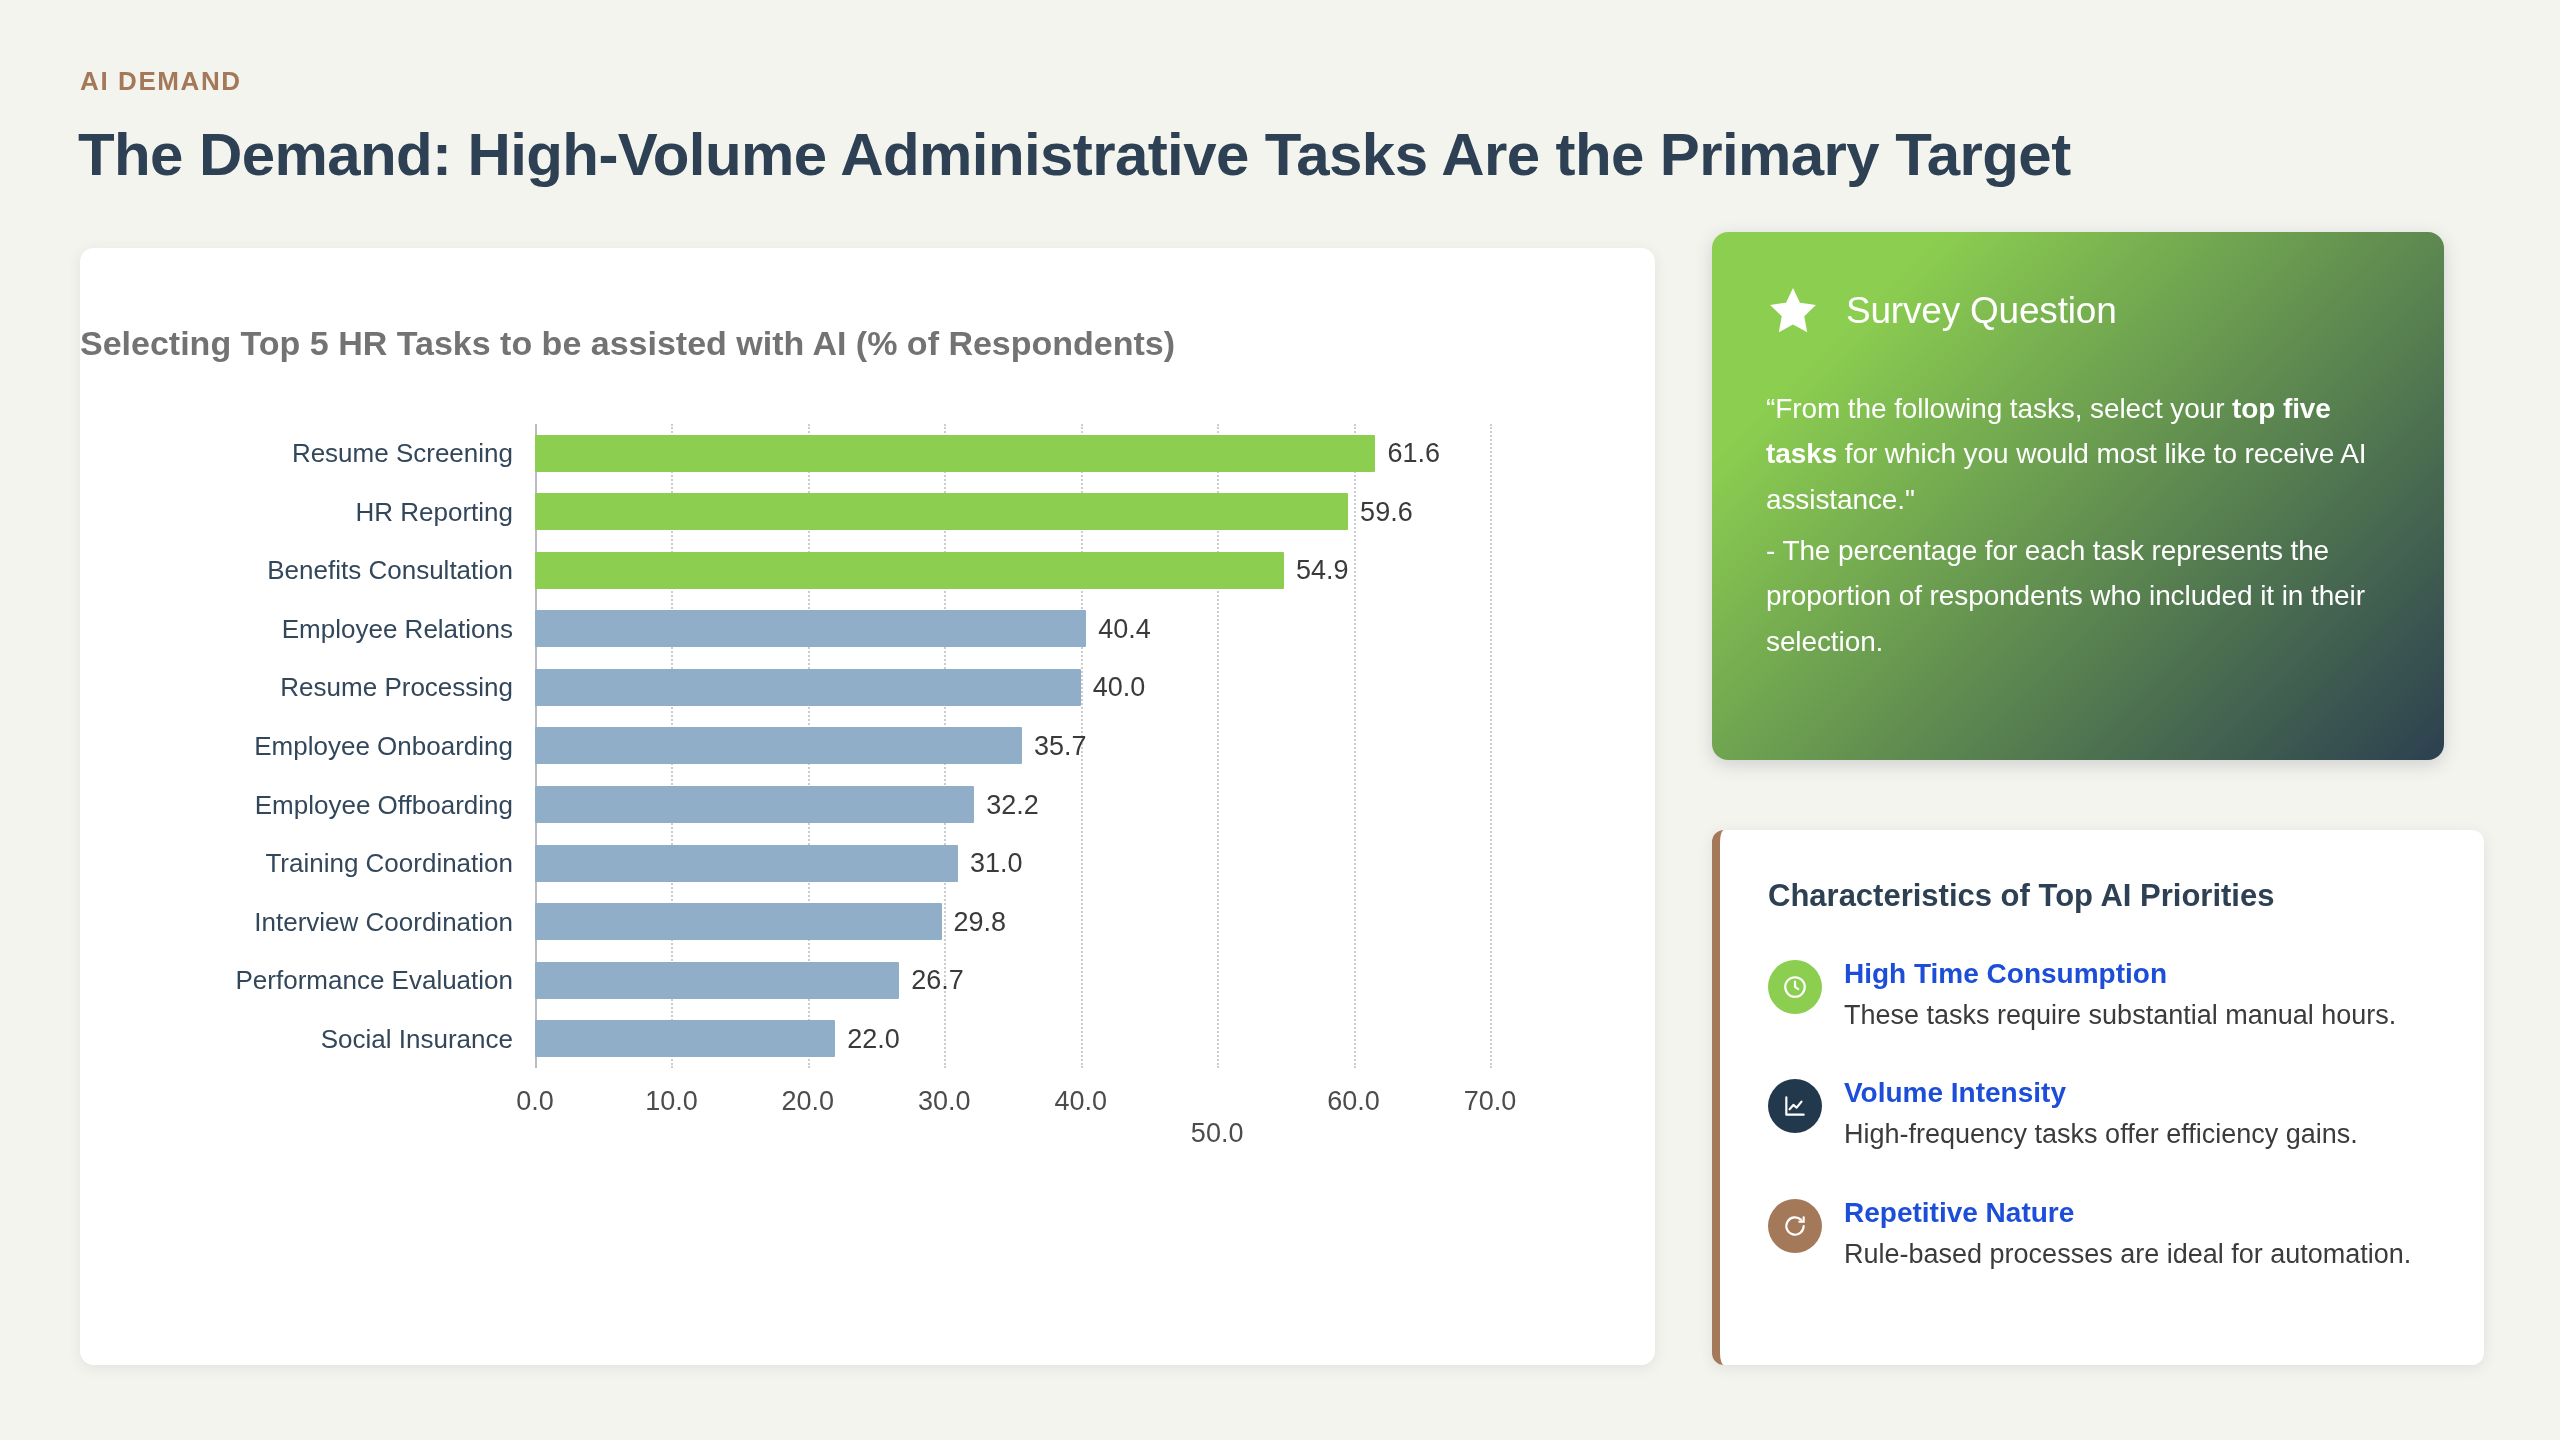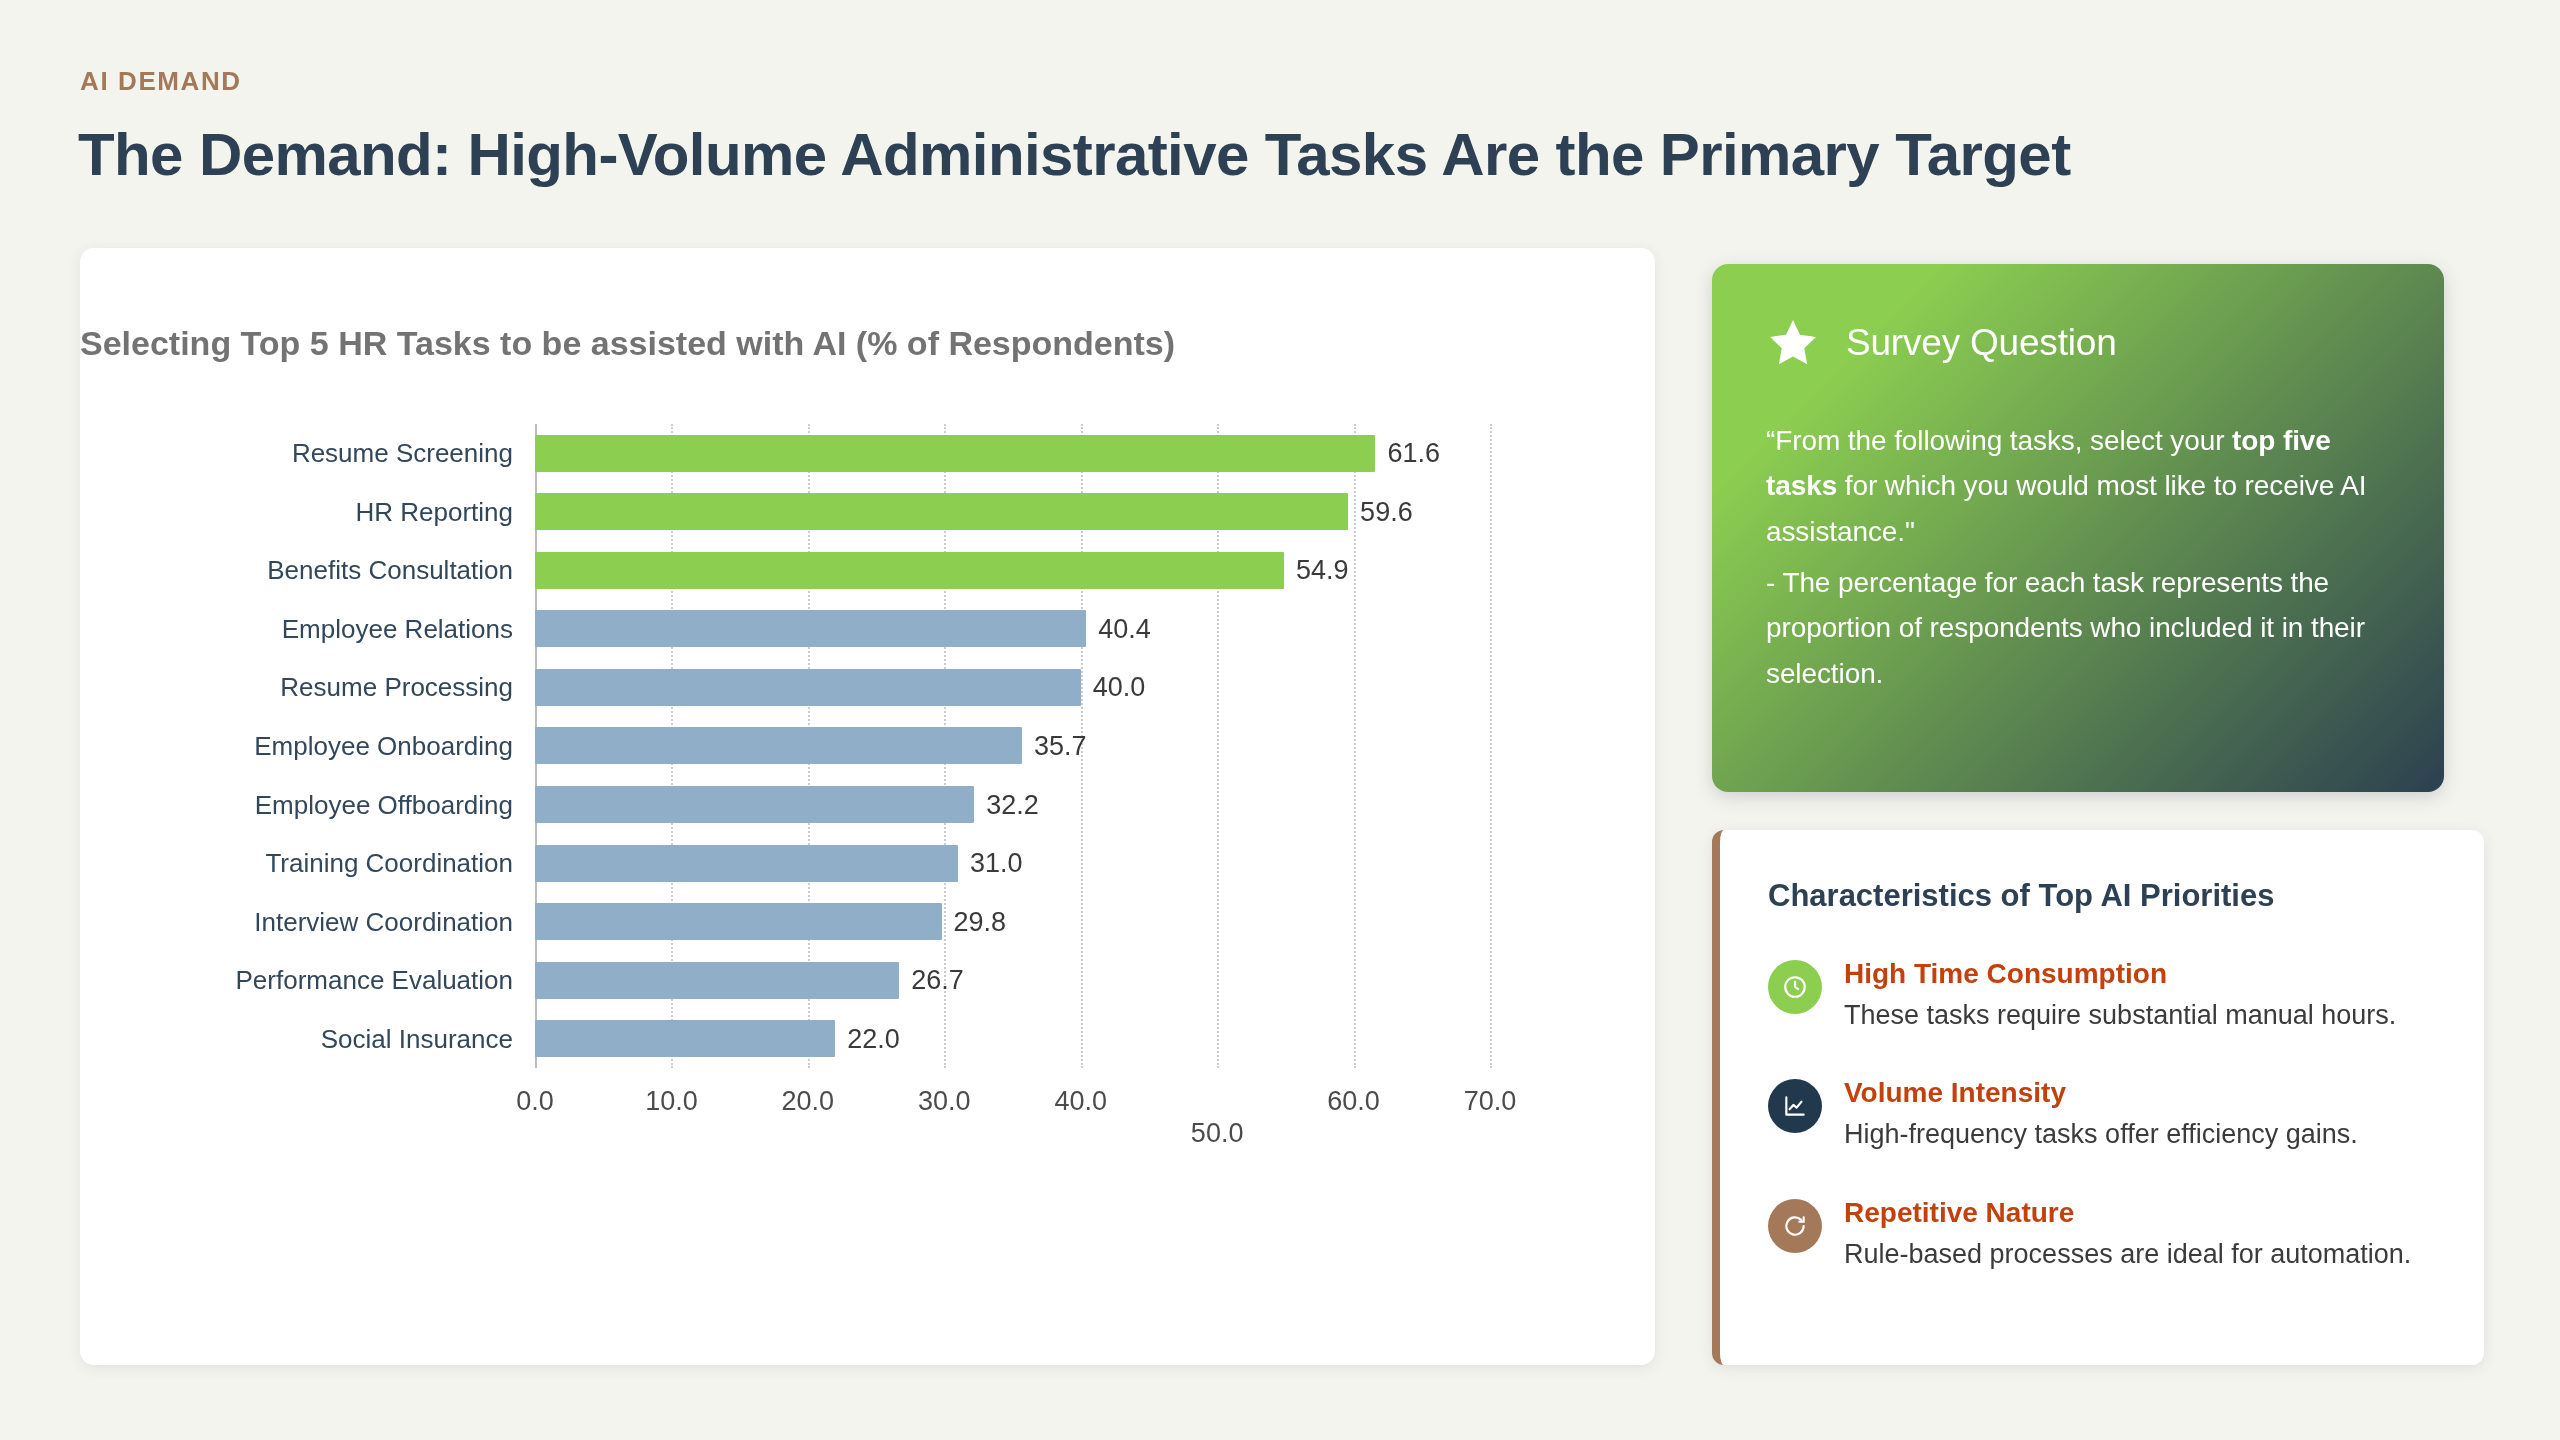--- a/index.html
+++ b/index.html
@@ -125,21 +125,21 @@
     transform: translateX(-50%);
     font-size: 27px;
     color: #4c4c4c;
     white-space: nowrap;
   }
 
   
   .survey-card {
     position: absolute;
     left: 1712px;
-    top: 264px;
+    top: 232px;
     width: 732px;
     height: 528px;
     border-radius: 16px;
     padding: 52px 54px 0 54px;
     box-shadow: 0 5px 18px rgba(40,50,60,0.18);
     color: #ffffff;
   }
   .survey-head {
     display: flex;
     align-items: center;
@@ -196,21 +196,21 @@
     border-radius: 50%;
     display: flex;
     align-items: center;
     justify-content: center;
     margin-top: 4px;
   }
   .char-ico svg { display: block; }
   .char-text-h {
     font-size: 28px;
     font-weight: 700;
-    color: #c2410c;
+    color: #1d4ed8;
     line-height: 1.25;
   }
   .char-text-p {
     font-size: 27px;
     color: #3b3b3b;
     line-height: 1.35;
     margin-top: 6px;
   }
 </style>
 </head>

